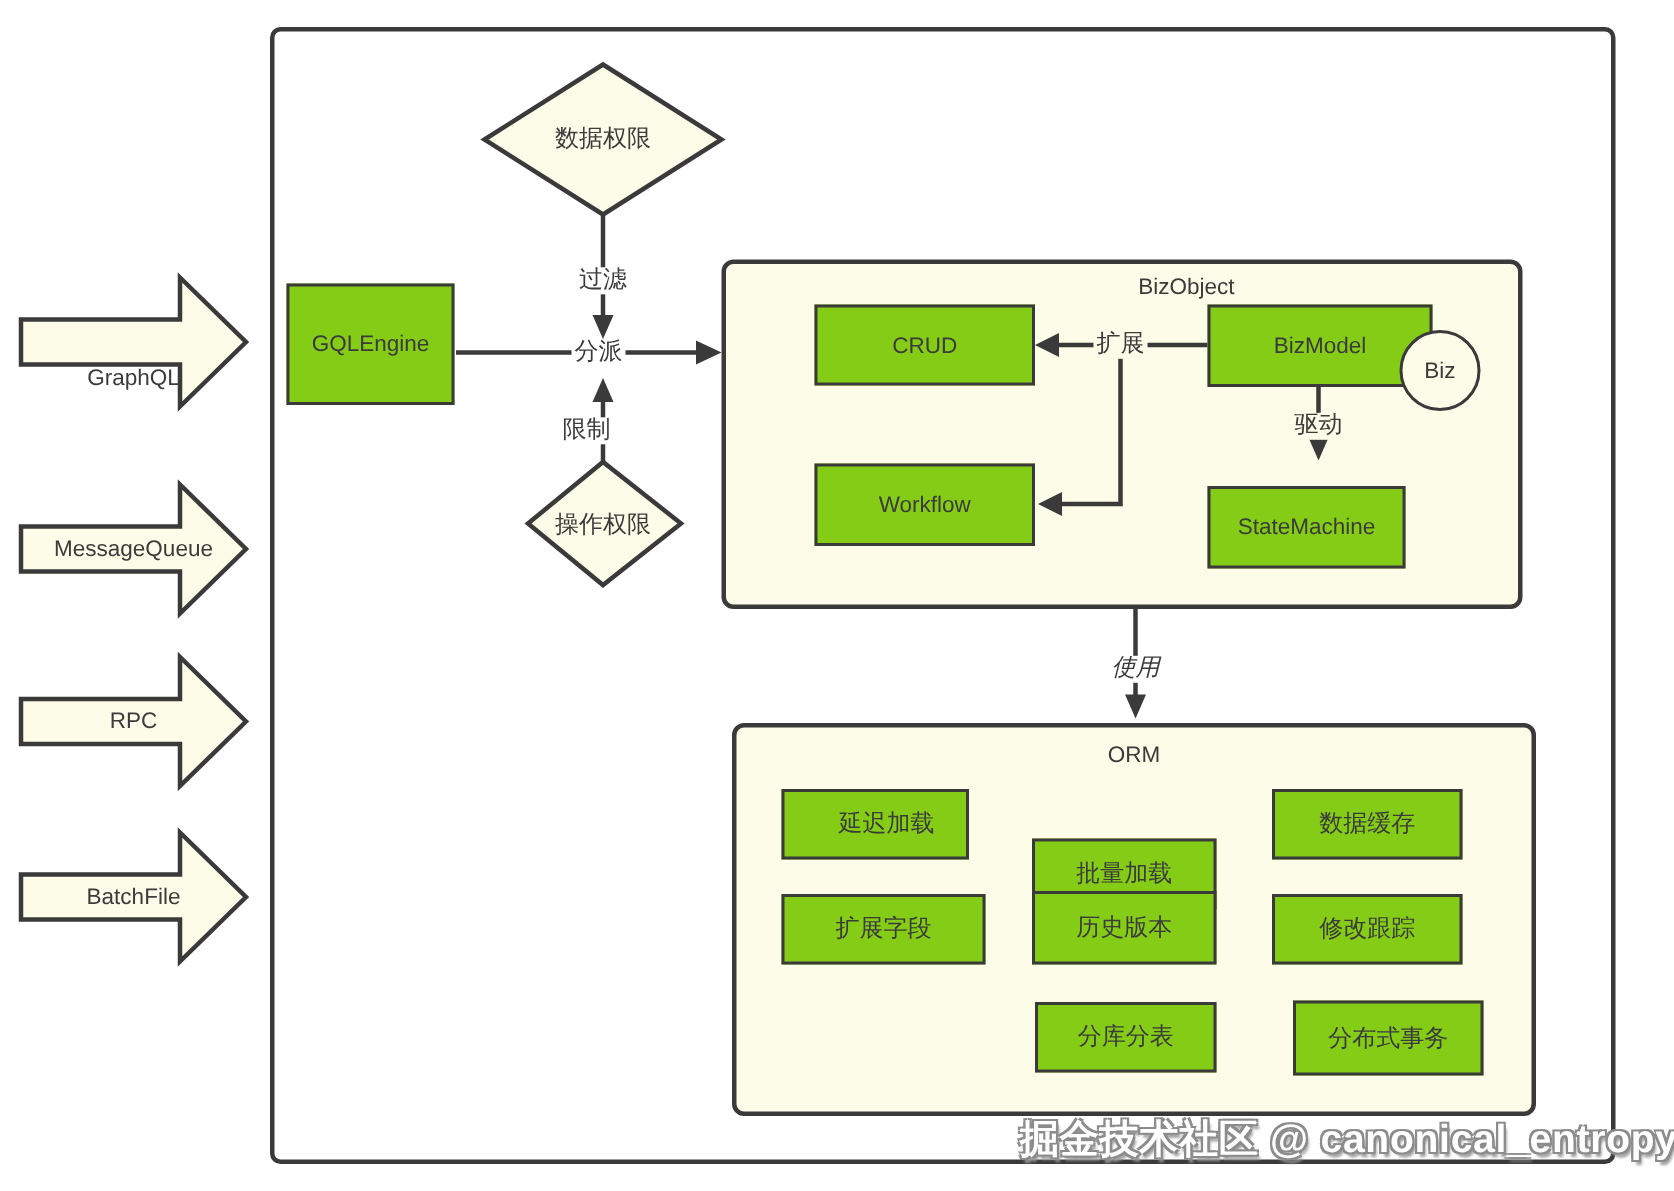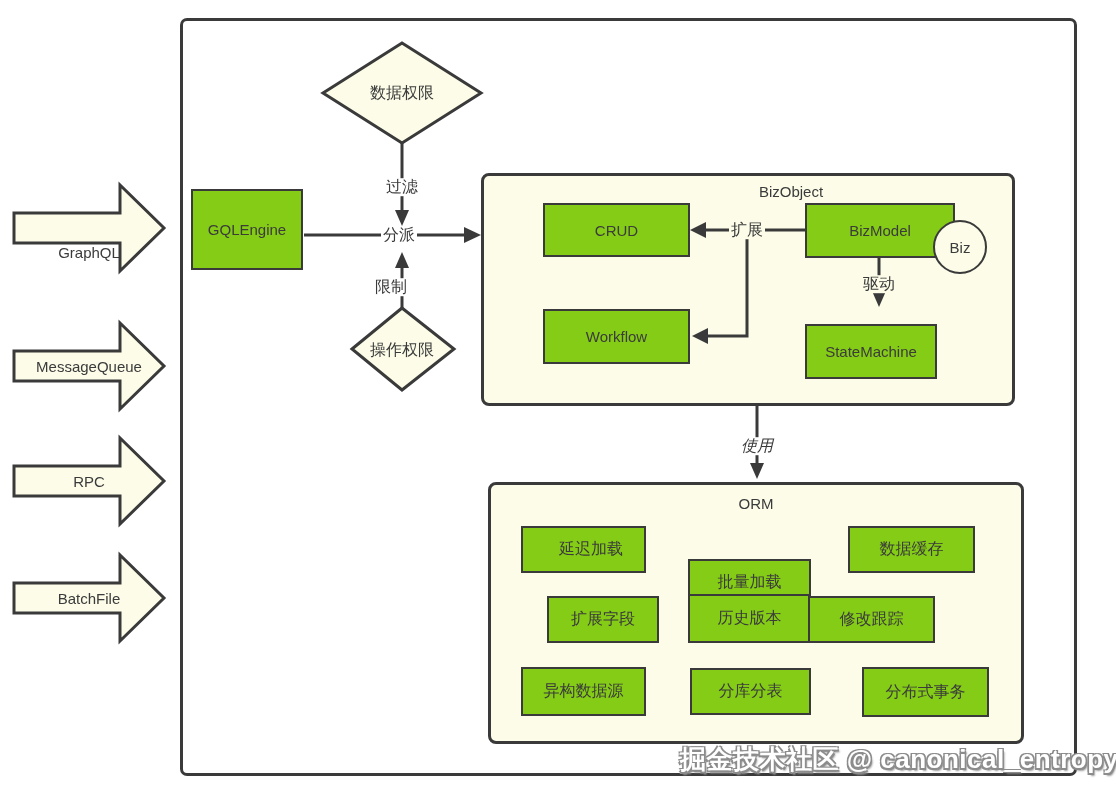--- a/index.html
+++ b/index.html
@@ -115,22 +115,21 @@
 
   <div class="node-box" style="left:543px;top:203px;width:147px;height:54px;">CRUD</div>
   <div class="node-box" style="left:805px;top:203px;width:150px;height:55px;">BizModel</div>
   <div class="node-box" style="left:543px;top:309px;width:147px;height:55px;">Workflow</div>
   <div class="node-box" style="left:805px;top:309px;width:132px;height:55px;margin-top:15px;">StateMachine</div>
   <div class="biz-circle">Biz</div>
 
   <div class="node-box" style="left:521px;top:526px;width:125px;height:47px;font-size:16px;padding-left:15px;">延迟加载</div>
   <div class="node-box" style="left:688px;top:526px;width:123px;height:47px;font-size:16px;margin-top:33px;">批量加载</div>
   <div class="node-box" style="left:848px;top:526px;width:127px;height:47px;font-size:16px;">数据缓存</div>
-  <div class="node-box" style="left:521px;top:596px;width:112px;height:47px;font-size:16px;margin-left:26px;">扩展字段</div>
+  <div class="node-box" style="left:521px;top:596px;width:136px;height:47px;font-size:16px;">扩展字段</div>
   <div class="node-box" style="left:688px;top:594px;width:123px;height:49px;font-size:16px;">历史版本</div>
-  <div class="node-box" style="left:808px;top:596px;width:127px;height:47px;font-size:16px;">修改跟踪</div>
-  <div class="node-box" style="left:521px;top:667px;width:125px;height:49px;font-size:16px;">异构数据源</div>
+  <div class="node-box" style="left:848px;top:596px;width:127px;height:47px;font-size:16px;">修改跟踪</div>
   <div class="node-box" style="left:690px;top:668px;width:121px;height:47px;font-size:16px;font-family:Liberation Serif, serif;">分库分表</div>
   <div class="node-box" style="left:848px;top:667px;width:127px;height:50px;font-size:16px;margin-left:14px;">分布式事务</div>
 
   <div class="watermark">掘金技术社区 @ canonical_entropy</div>
 
 </div>
 
 </body></html>

